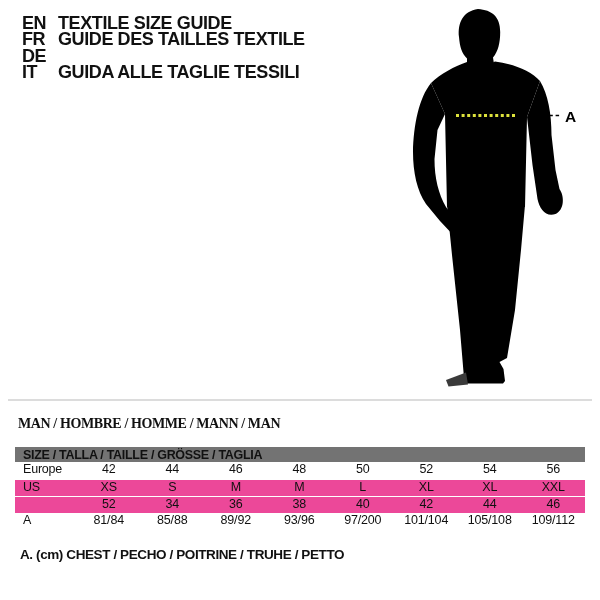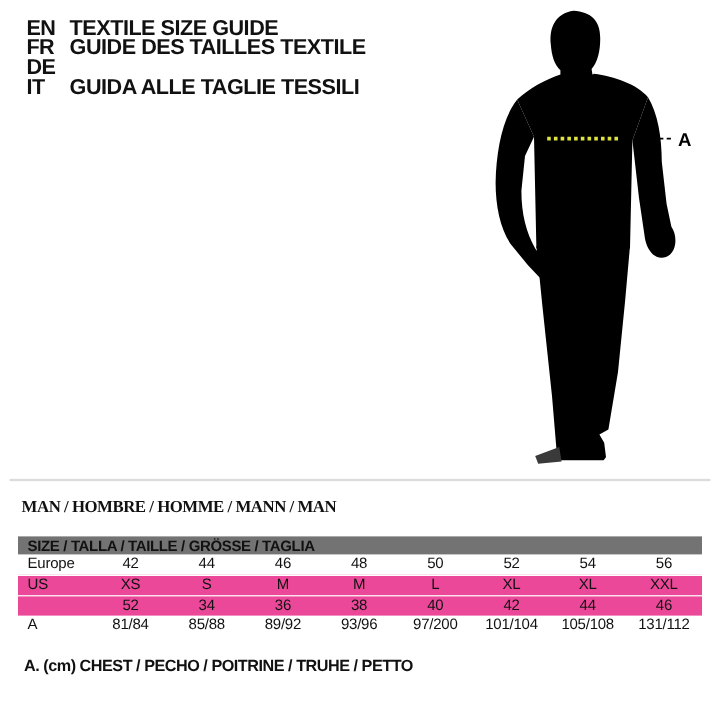--- a/index.html
+++ b/index.html
@@ -146,17 +146,17 @@
 
   <div class="table-row">
     <span class="row-label">A</span>
     <span class="cell">81/84</span>
     <span class="cell">85/88</span>
     <span class="cell">89/92</span>
     <span class="cell">93/96</span>
     <span class="cell">97/200</span>
     <span class="cell">101/104</span>
     <span class="cell">105/108</span>
-    <span class="cell">131/112</span>
+    <span class="cell">109/112</span>
   </div>
 </div>
 
 <div class="footnote">A. (cm) CHEST / PECHO / POITRINE / TRUHE / PETTO</div>
 
 </body></html>

